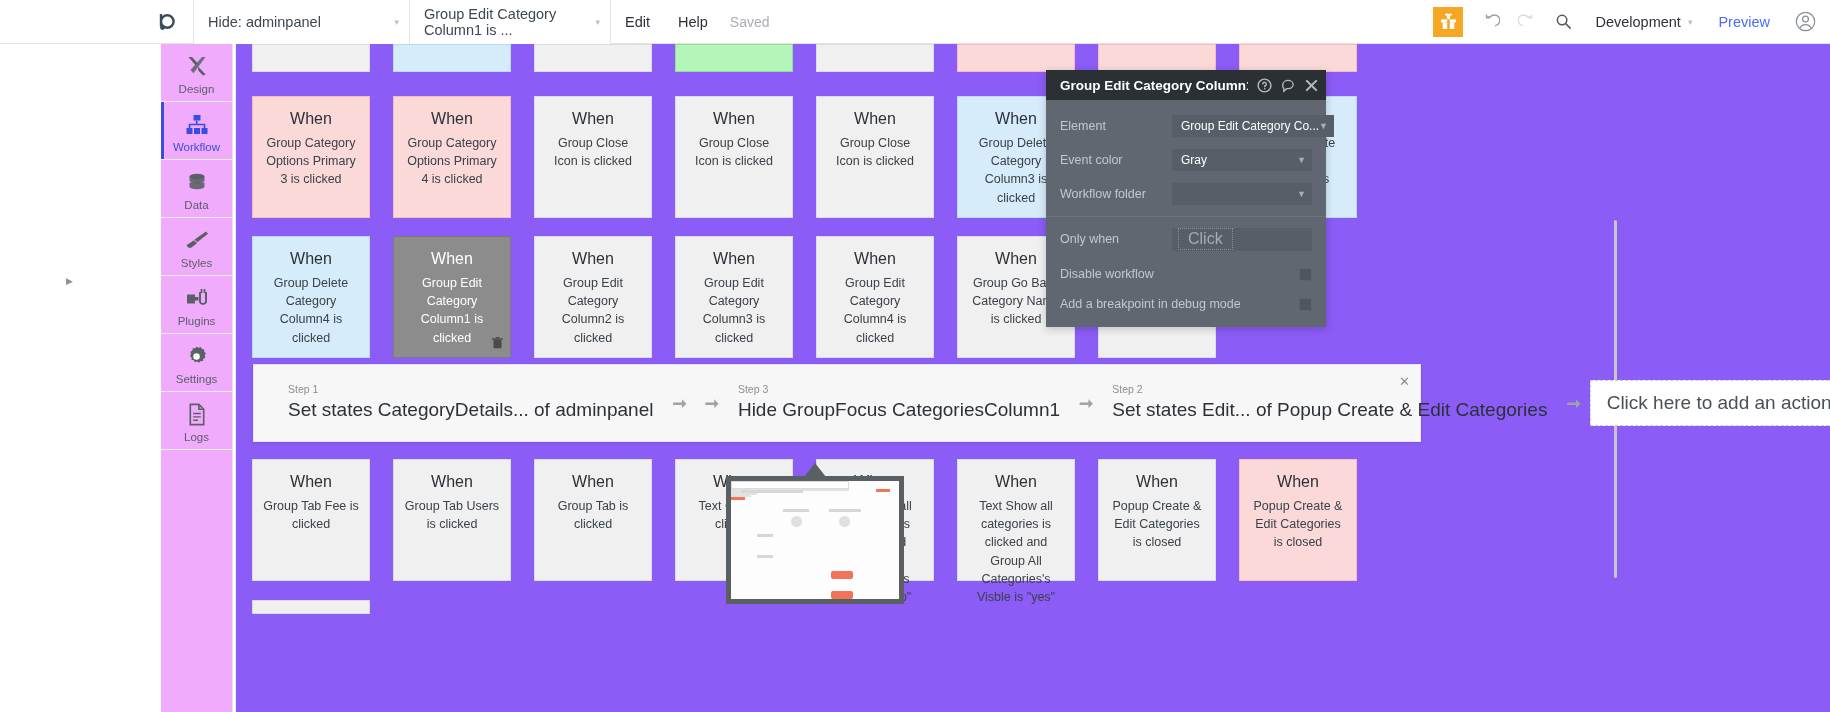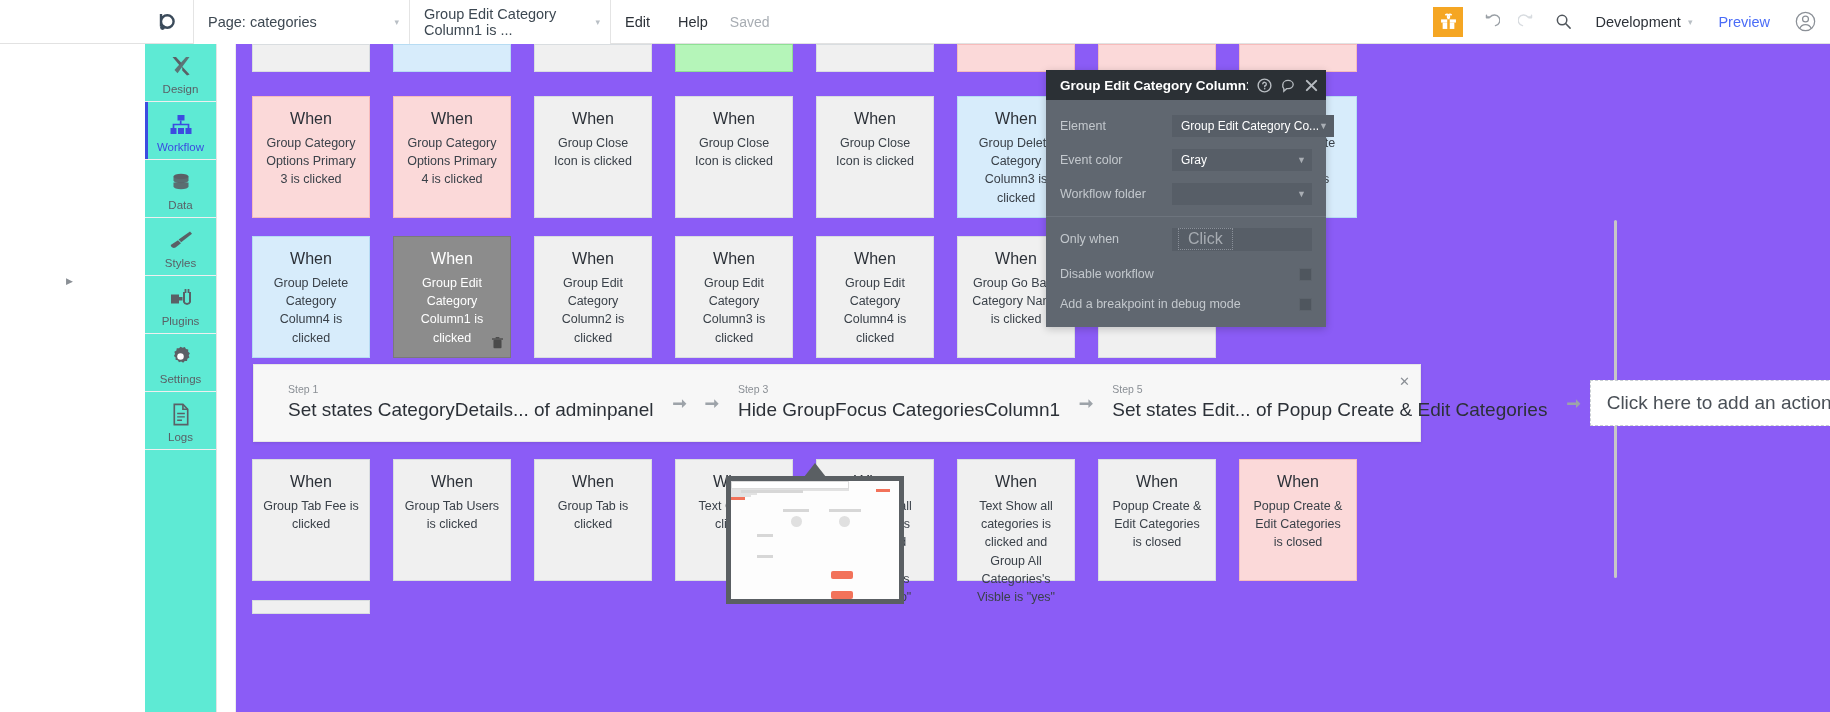--- a/index.html
+++ b/index.html
@@ -52,22 +52,22 @@
   }
   .tb-env .caret { color: #b9bfc5; font-size: 9px; margin-left: 7px; }
   .tb-preview { font-size: 14.5px; color: #4a6cf7; margin-left: 26px; cursor: pointer; }
   .tb-avatar {
     width: 22px; height: 22px; border-radius: 50%; margin-left: 24px;
     color: #8b9097; cursor: pointer; display:flex; align-items:center; justify-content:center;
   }
 
   
   .sidebar {
-    position: absolute; left: 145px; top: 44px; width: 72px; height: 668px;
-    background: #5eead4; border-right: 1px solid #e4e4e4; z-index: 50;
+    position: absolute; left: 161px; top: 44px; width: 72px; height: 668px;
+    background: #f0abfc; border-right: 1px solid #e4e4e4; z-index: 50;
   }
   .sb-item {
     height: 58px; display: flex; flex-direction: column;
     align-items: center; justify-content: center; cursor: pointer;
     border-bottom: 1px solid #efefef; position: relative; padding-top: 4px;
   }
   .sb-item .sb-ico { color: #5a6066; height: 24px; display: flex; align-items: flex-end; }
   .sb-item .sb-lbl { font-size: 11.5px; color: #5a6066; margin-top: 5px; }
   .sb-item.active { }
   .sb-item.active::before {
@@ -212,21 +212,21 @@
 
 <div class="topbar">
   <div class="tb-logo">
     <svg width="26" height="26" viewBox="0 0 26 26">
       <circle cx="6.5" cy="18.5" r="2.4" fill="#3a4a5a"></circle>
       <path d="M5 5 L5 17.5 M5 12.5 a6.3 6.3 0 1 1 12.6 0 a6.3 6.3 0 1 1 -12.6 0" fill="none" stroke="#3a4a5a" stroke-width="2.4"></path>
     </svg>
   </div>
   <div class="tb-sep"></div>
   <div class="tb-select page">
-    <span>Page: categories</span>
+    <span>Hide: adminpanel</span>
     <span class="caret">▾</span>
   </div>
   <div class="tb-sep"></div>
   <div class="tb-select wf">
     <span>Group Edit Category Column1 is ...</span>
     <span class="caret">▾</span>
   </div>
   <div class="tb-sep"></div>
   <div class="tb-link">Edit</div>
   <div class="tb-link">Help</div>
@@ -475,21 +475,21 @@
           <div class="s-txt">Set states CategoryDetails... of adminpanel</div>
         </div>
         <div class="arrow">➞</div>
         <div class="arrow">➞</div>
         <div class="step">
           <div class="s-num">Step 3</div>
           <div class="s-txt">Hide GroupFocus CategoriesColumn1</div>
         </div>
         <div class="arrow">➞</div>
         <div class="step">
-          <div class="s-num">Step 5</div>
+          <div class="s-num">Step 2</div>
           <div class="s-txt">Set states Edit... of Popup Create &amp; Edit Categories</div>
         </div>
         <div class="arrow">➞</div>
         <div class="step add">
           <div class="s-txt">Click here to add an action...</div>
         </div>
       </div>
   </div>
 
   <div class="thumb">

